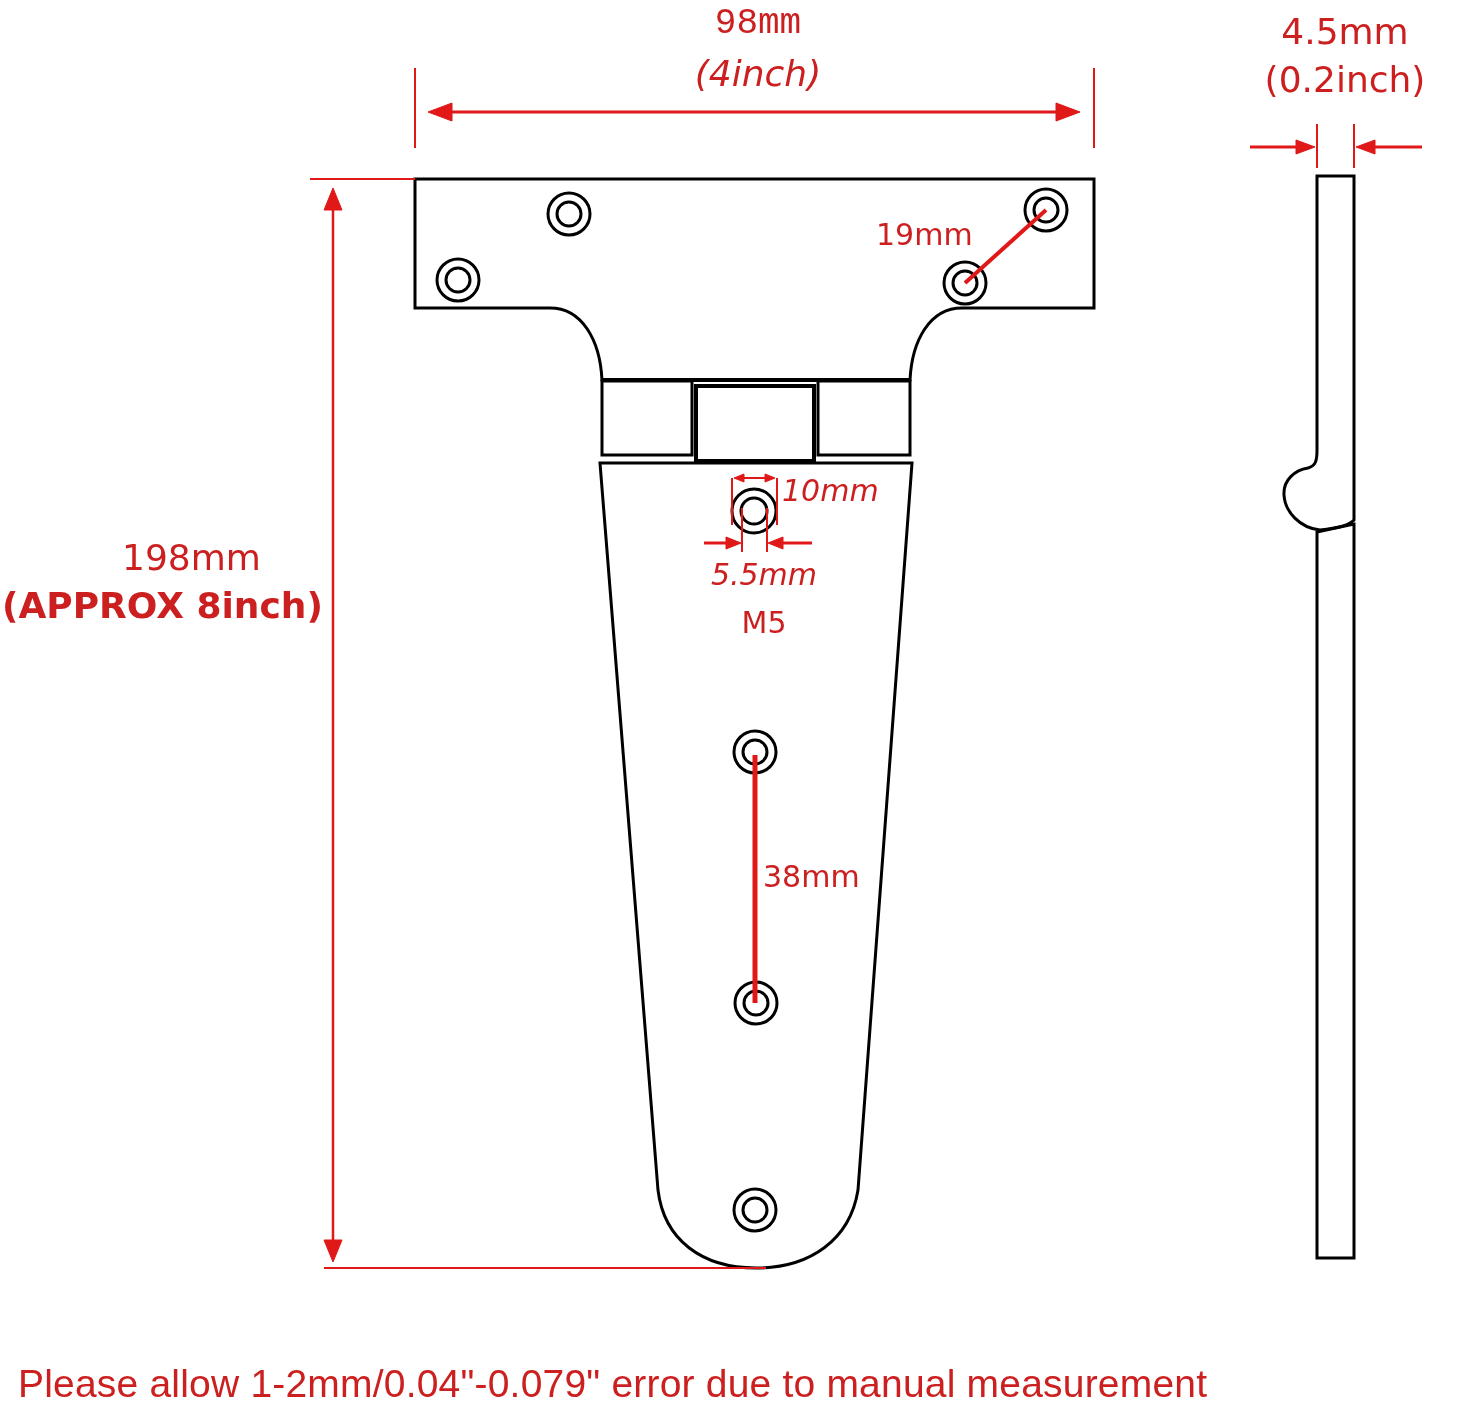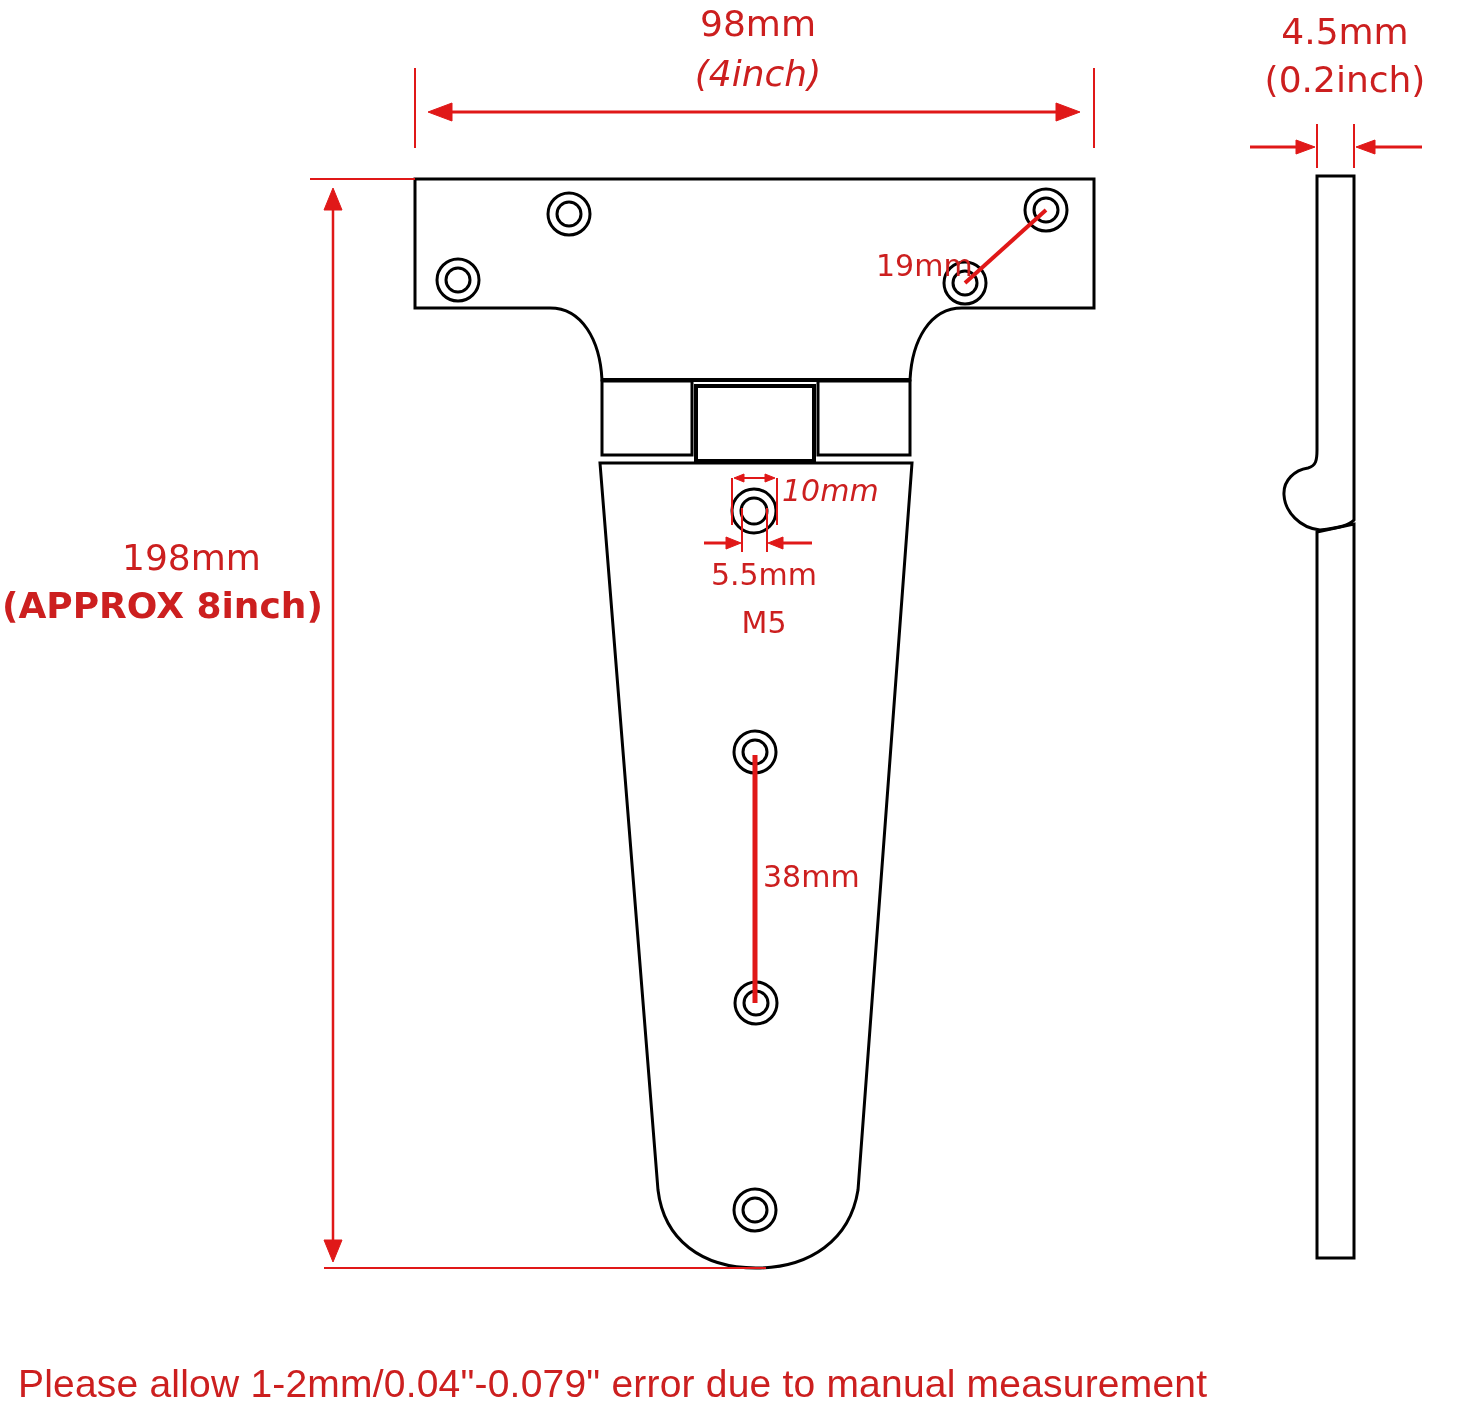--- a/index.html
+++ b/index.html
@@ -106,28 +106,28 @@
 
     <line x1="1317" y1="124" x2="1317" y2="168" stroke-width="2"></line>
     <line x1="1354" y1="124" x2="1354" y2="168" stroke-width="2"></line>
     <line x1="1250" y1="147" x2="1300" y2="147" stroke-width="3"></line>
     <path d="M1315,147 L1296,140 L1296,154 Z"></path>
     <line x1="1372" y1="147" x2="1422" y2="147" stroke-width="3"></line>
     <path d="M1356,147 L1375,140 L1375,154 Z"></path>
   </g>
 </svg>
 
-<div class="lbl big center" style="left:658px; top:6px; width:200px;">98mm</div>
+<div class="lbl big center" style="left:658px; top:6px; width:200px;font-family:Liberation Mono, monospace;">98mm</div>
 <div class="lbl big center" style="left:658px; top:56px; width:200px;font-style:italic;">(4inch)</div>
 
 <div class="lbl big center" style="left:1240px; top:14px; width:210px;">4.5mm</div>
 <div class="lbl big center" style="left:1240px; top:62px; width:210px;">(0.2inch)</div>
 
 <div class="lbl big center" style="left:0px; top:540px; width:383px;">198mm</div>
 <div class="lbl big" style="left:2px; top:588px;font-weight:bold;">(APPROX 8inch)</div>
 
-<div class="lbl mid" style="left:876px; top:220px;margin-top:31px;">19mm</div>
+<div class="lbl mid" style="left:876px; top:220px;">19mm</div>
 <div class="lbl mid" style="left:782px; top:476px;font-style:italic;">10mm</div>
-<div class="lbl mid center" style="left:694px; top:560px; width:140px;">5.5mm</div>
+<div class="lbl mid center" style="left:694px; top:560px; width:140px;font-style:italic;">5.5mm</div>
 <div class="lbl mid center" style="left:714px; top:608px; width:100px;">M5</div>
 <div class="lbl mid" style="left:727px; top:862px;margin-left:36px;">38mm</div>
 
 <div class="footer">Please allow 1-2mm/0.04"-0.079" error due to manual measurement</div>
 
 </body></html>

